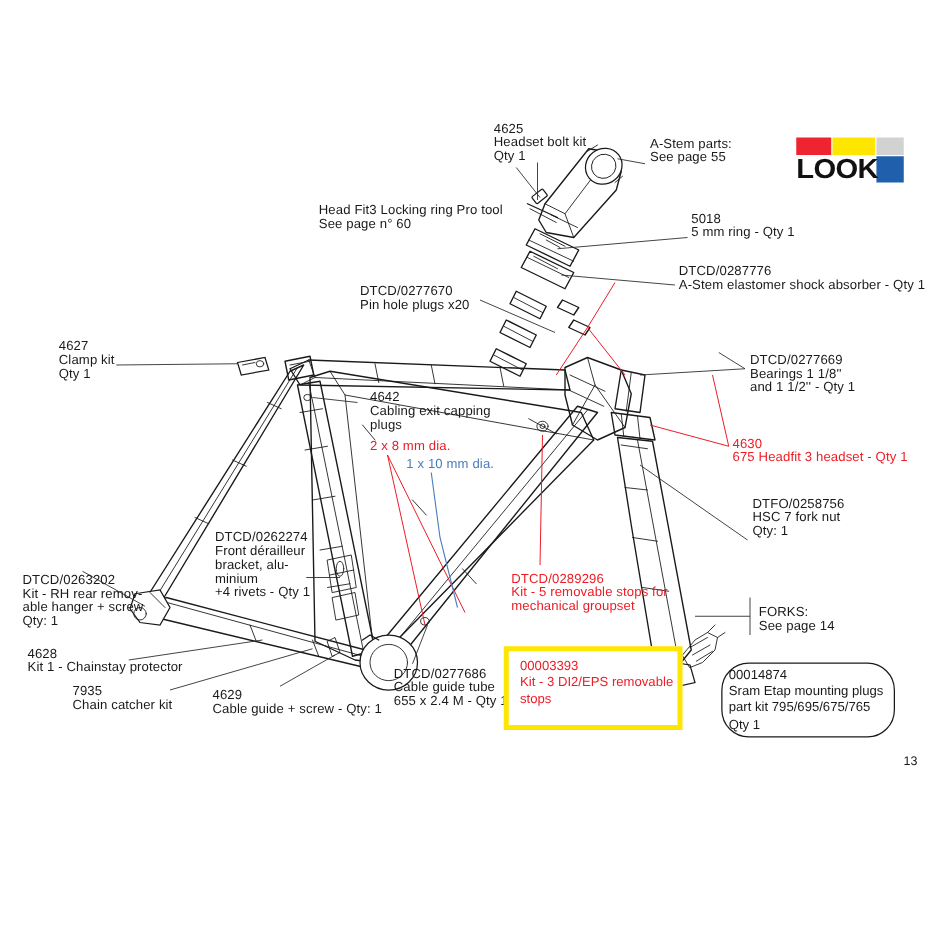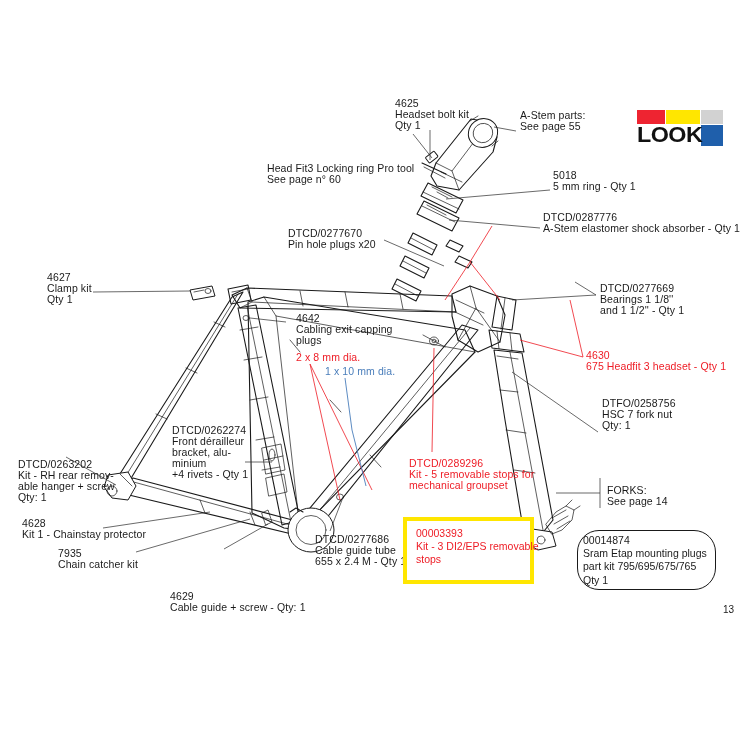--- a/index.html
+++ b/index.html
@@ -308,21 +308,21 @@
     <div class="divider"></div>
     <div class="wordmark">LOOK</div>
   </div>
 
   <div id="labels-layer">
       <div class="lbl" style="left: 395px; top: 98px;">4625
 Headset bolt kit
 Qty 1</div>
       <div class="lbl" style="left: 520px; top: 110px;">A-Stem parts:
 See page 55</div>
-      <div class="lbl" style="left: 255px; top: 163px; margin-left: 12px;">Head Fit3 Locking ring Pro tool
+      <div class="lbl" style="left: 255px; top: 163px;">Head Fit3 Locking ring Pro tool
 See page n° 60</div>
       <div class="lbl" style="left: 553px; top: 170px;">5018
 5 mm ring - Qty 1</div>
       <div class="lbl" style="left: 543px; top: 212px;">DTCD/0287776
 A-Stem elastomer shock absorber - Qty 1</div>
       <div class="lbl" style="left: 288px; top: 228px;">DTCD/0277670
 Pin hole plugs x20</div>
       <div class="lbl" style="left: 47px; top: 272px;">4627
 Clamp kit
 Qty 1</div>
@@ -353,26 +353,26 @@
 mechanical groupset</div>
       <div class="lbl" style="left: 607px; top: 485px;">FORKS:
 See page 14</div>
       <div class="lbl" style="left: 22px; top: 518px;">4628
 Kit 1 - Chainstay protector</div>
       <div class="lbl" style="left: 315px; top: 534px;">DTCD/0277686
 Cable guide tube
 655 x 2.4 M - Qty 1</div>
       <div class="lbl" style="left: 58px; top: 548px;">7935
 Chain catcher kit</div>
-      <div class="lbl" style="left: 170px; top: 551px; margin-top: 40px;">4629
+      <div class="lbl" style="left: 170px; top: 551px;">4629
 Cable guide + screw - Qty: 1</div>
     </div>
 
   <div id="boxes-layer">
-      <div class="boxed yellow" style="left: 403px; top: 517px; width: 131px; height: 67px;">00003393
+      <div class="boxed yellow" style="left: 403px; top: 517px; width: 143px; height: 67px;">00003393
 Kit - 3 DI2/EPS removable
 stops</div>
       <div class="boxed" style="left: 577px; top: 530px; width: 139px; height: 60px; border-radius: 22px;">00014874
 Sram Etap mounting plugs
 part kit 795/695/675/765
 Qty 1</div>
     </div>
 
   <div id="page-number">13</div>
 

